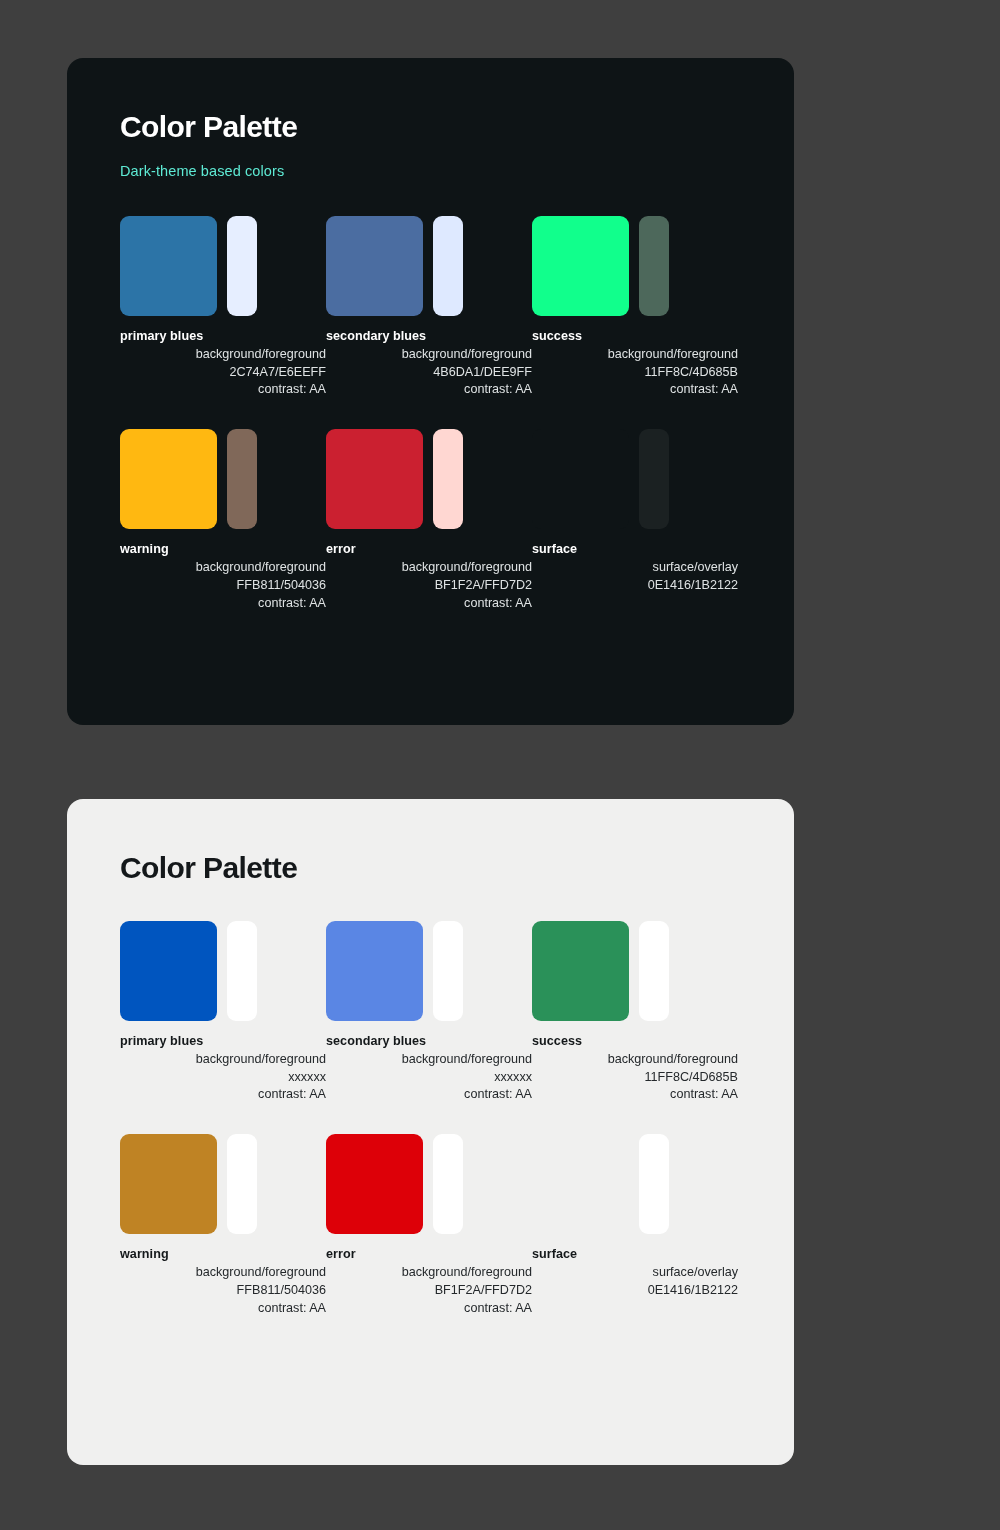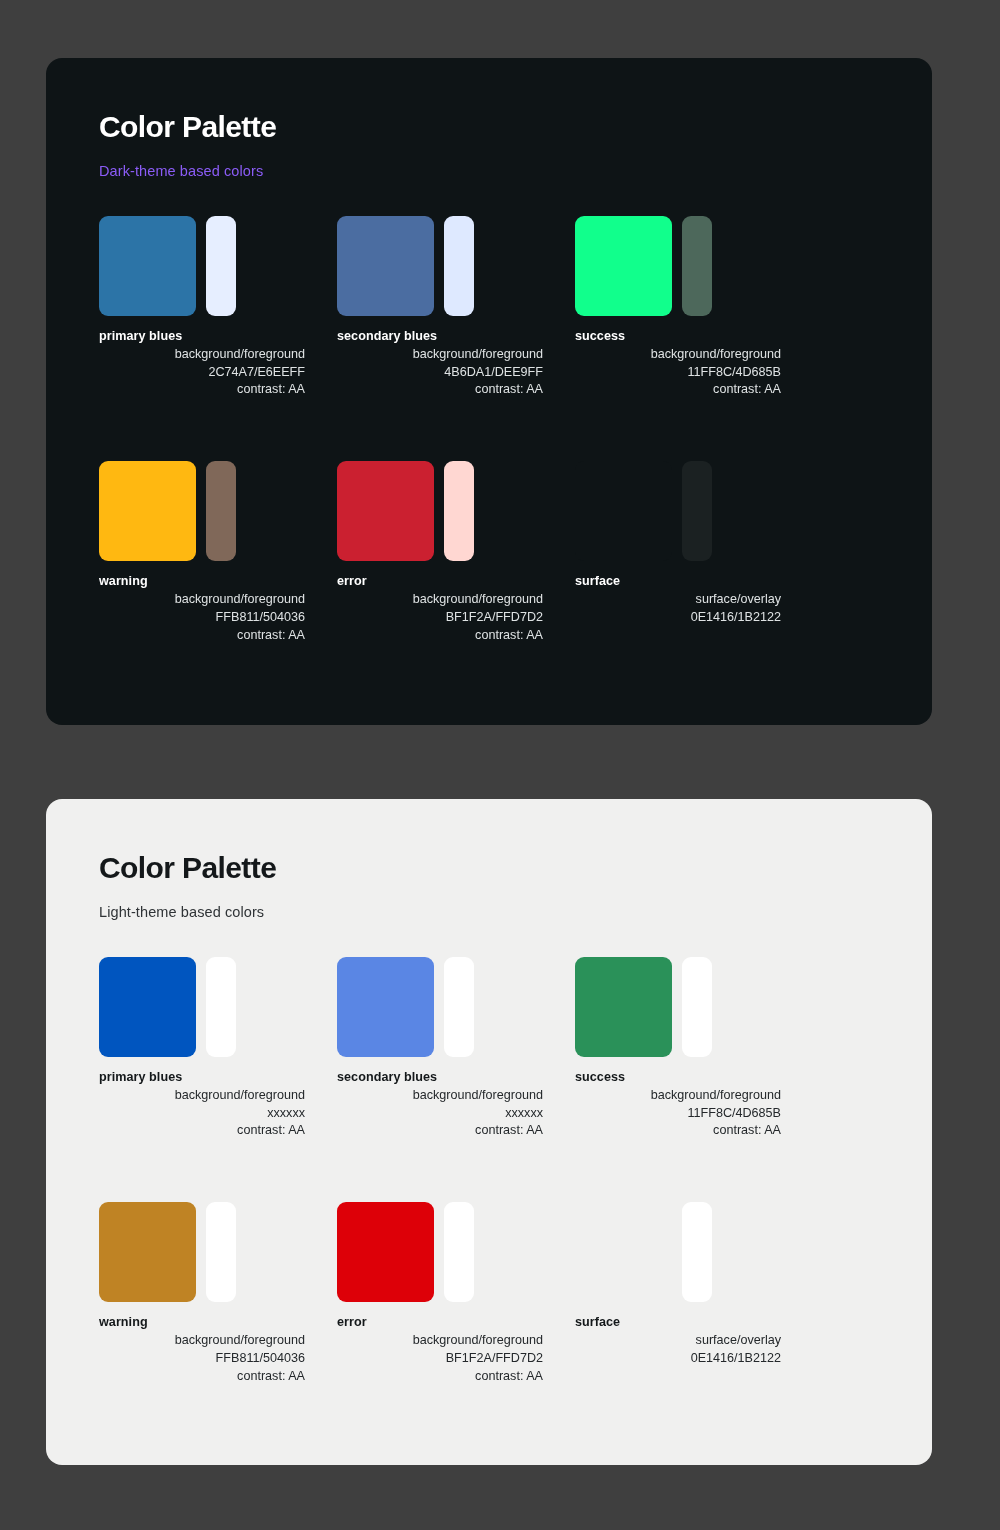--- a/index.html
+++ b/index.html
@@ -14,22 +14,22 @@
   .page {
     width: 1000px;
     height: 1530px;
     position: relative;
     background: #3f3f3f;
     overflow: hidden;
   }
 
   .panel {
     position: absolute;
-    left: 46px;
-    width: 886px;
+    left: 67px;
+    width: 727px;
     border-radius: 16px;
     padding: 52px 0 0 53px;
   }
 
   .panel-dark {
     top: 58px;
     height: 667px;
     background: #0e1416;
   }
 
@@ -47,30 +47,29 @@
   }
 
   .panel-subtitle {
     font-size: 14.5px;
     font-weight: 400;
     margin-top: 20px;
     letter-spacing: 0.1px;
   }
 
   .panel-dark .panel-title { color: #ffffff; }
-  .panel-dark .panel-subtitle { color: #8b5cf6; }
+  .panel-dark .panel-subtitle { color: #5eead4; }
   .panel-light .panel-title { color: #14181a; }
   .panel-light .panel-subtitle { color: #2f3336; }
 
   .swatch-grid {
     margin-top: 37px;
     display: flex;
     flex-wrap: wrap;
     width: 720px;
-    gap: 32px;
   }
 
   .swatch-cell {
     width: 206px;
     margin-right: 0px;
     margin-bottom: 30px;
   }
 
   .swatch-row {
     display: flex;
@@ -191,21 +190,20 @@
             <div class="swatch-line">surface/overlay</div>
             <div class="swatch-line">0E1416/1B2122</div>
             <div class="swatch-line"></div>
           </div>
         </div>
       </div>
   </section>
 
   <section class="panel panel-light">
     <h1 class="panel-title">Color Palette</h1>
-    <p class="panel-subtitle">Light-theme based colors</p>
     <div class="swatch-grid">
         <div class="swatch-cell">
           <div class="swatch-row">
             <div class="swatch-bg" style="background: rgb(0, 85, 191);"></div>
             <div class="swatch-fg" style="background: rgb(255, 255, 255);"></div>
           </div>
           <div class="swatch-meta">
             <div class="swatch-name">primary blues</div>
             <div class="swatch-line">background/foreground</div>
             <div class="swatch-line">xxxxxx</div>

